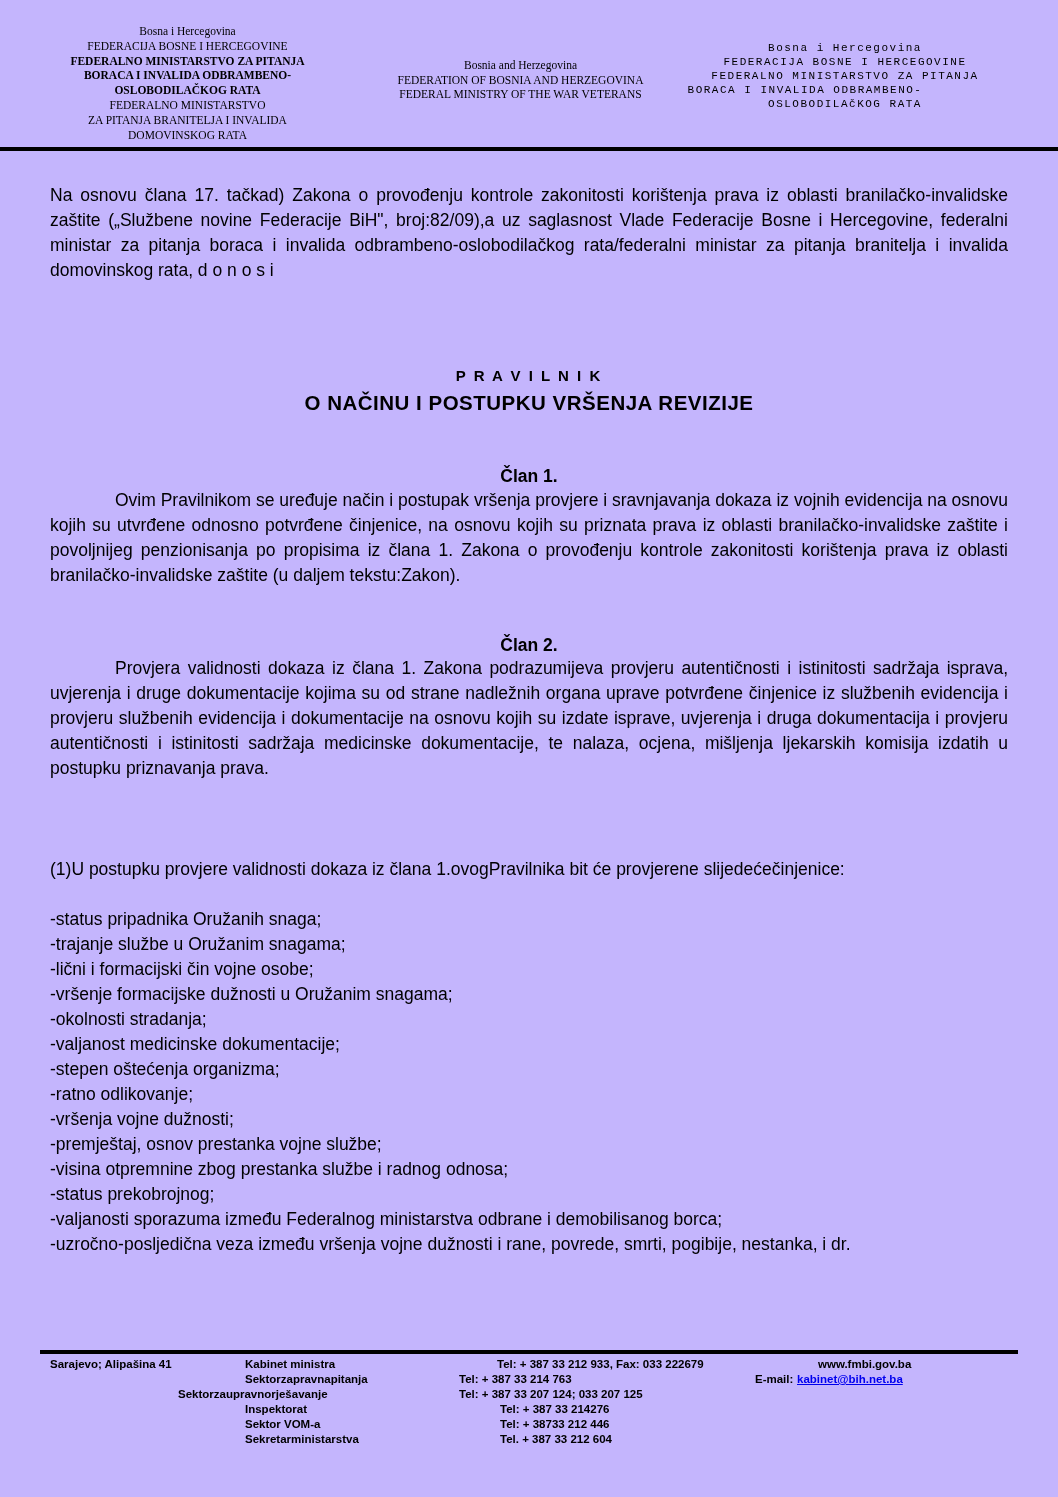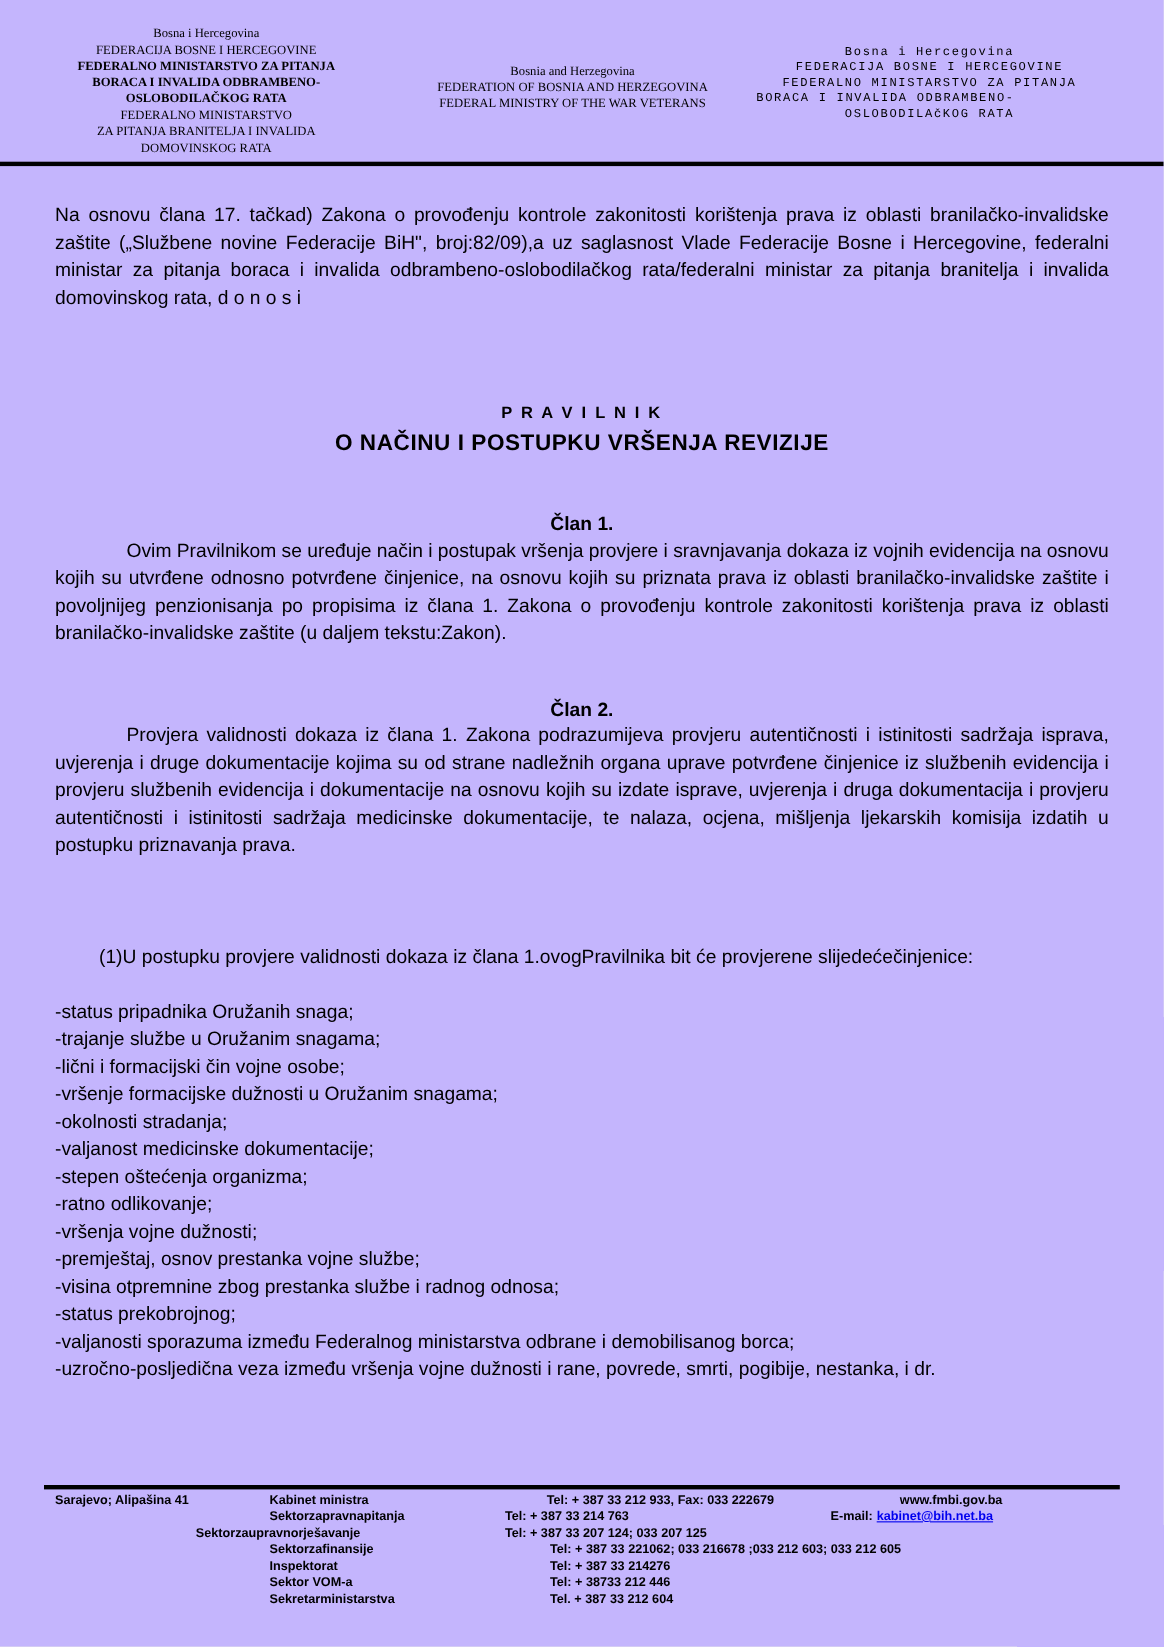--- a/index.html
+++ b/index.html
@@ -60,21 +60,21 @@
   .art-heading {
     position: absolute; left: 50px; width: 958px;
     text-align: center; font-weight: bold; font-size: 17.5px; line-height: 25px;
   }
   .h-art1 { top: 464px; }
   .h-art2 { top: 633px; }
   .h-art3 { top: 834px; }
   .p-intro { top: 183px; }
   .p-art1  { top: 488px; }
   .p-art2  { top: 656px; }
-  .p-art3intro { top: 857px; margin-left: 40px; }
+  .p-art3intro { top: 857px; }
   .items   { top: 907px; }
   .item    { line-height: 25px; }
 
   
   .rule-bottom {
     position: absolute; top: 1350px; left: 40px;
     width: 978px; height: 4px; background: #000;
   }
   .footer {
     position: absolute; top: 1357px; left: 0; width: 954px;
@@ -167,24 +167,20 @@
       <span class="fL245">Sektorzapravnapitanja</span>
       <span class="fL435">Tel: + 387 33 214 763</span>
       <span class="fL755">E-mail:</span>
       <a class="email-link">kabinet@bih.net.ba</a>
     </div>
     <div class="frow">
       <span class="fL178">Sektorzaupravnorješavanje</span>
       <span class="fL435">Tel: + 387 33 207 124; 033 207 125</span>
     </div>
     <div class="frow">
-      <span class="fL245">Sektorzafinansije</span>
-      <span class="fL500">Tel: + 387 33 221062; 033 216678 ;033 212 603; 033 212 605</span>
-    </div>
-    <div class="frow">
       <span class="fL245">Inspektorat</span>
       <span class="fL500">Tel: + 387 33 214276</span>
     </div>
     <div class="frow">
       <span class="fL245">Sektor VOM-a</span>
       <span class="fL500">Tel: + 38733 212 446</span>
     </div>
     <div class="frow">
       <span class="fL245">Sekretarministarstva</span>
       <span class="fL500">Tel. + 387 33 212 604</span>

